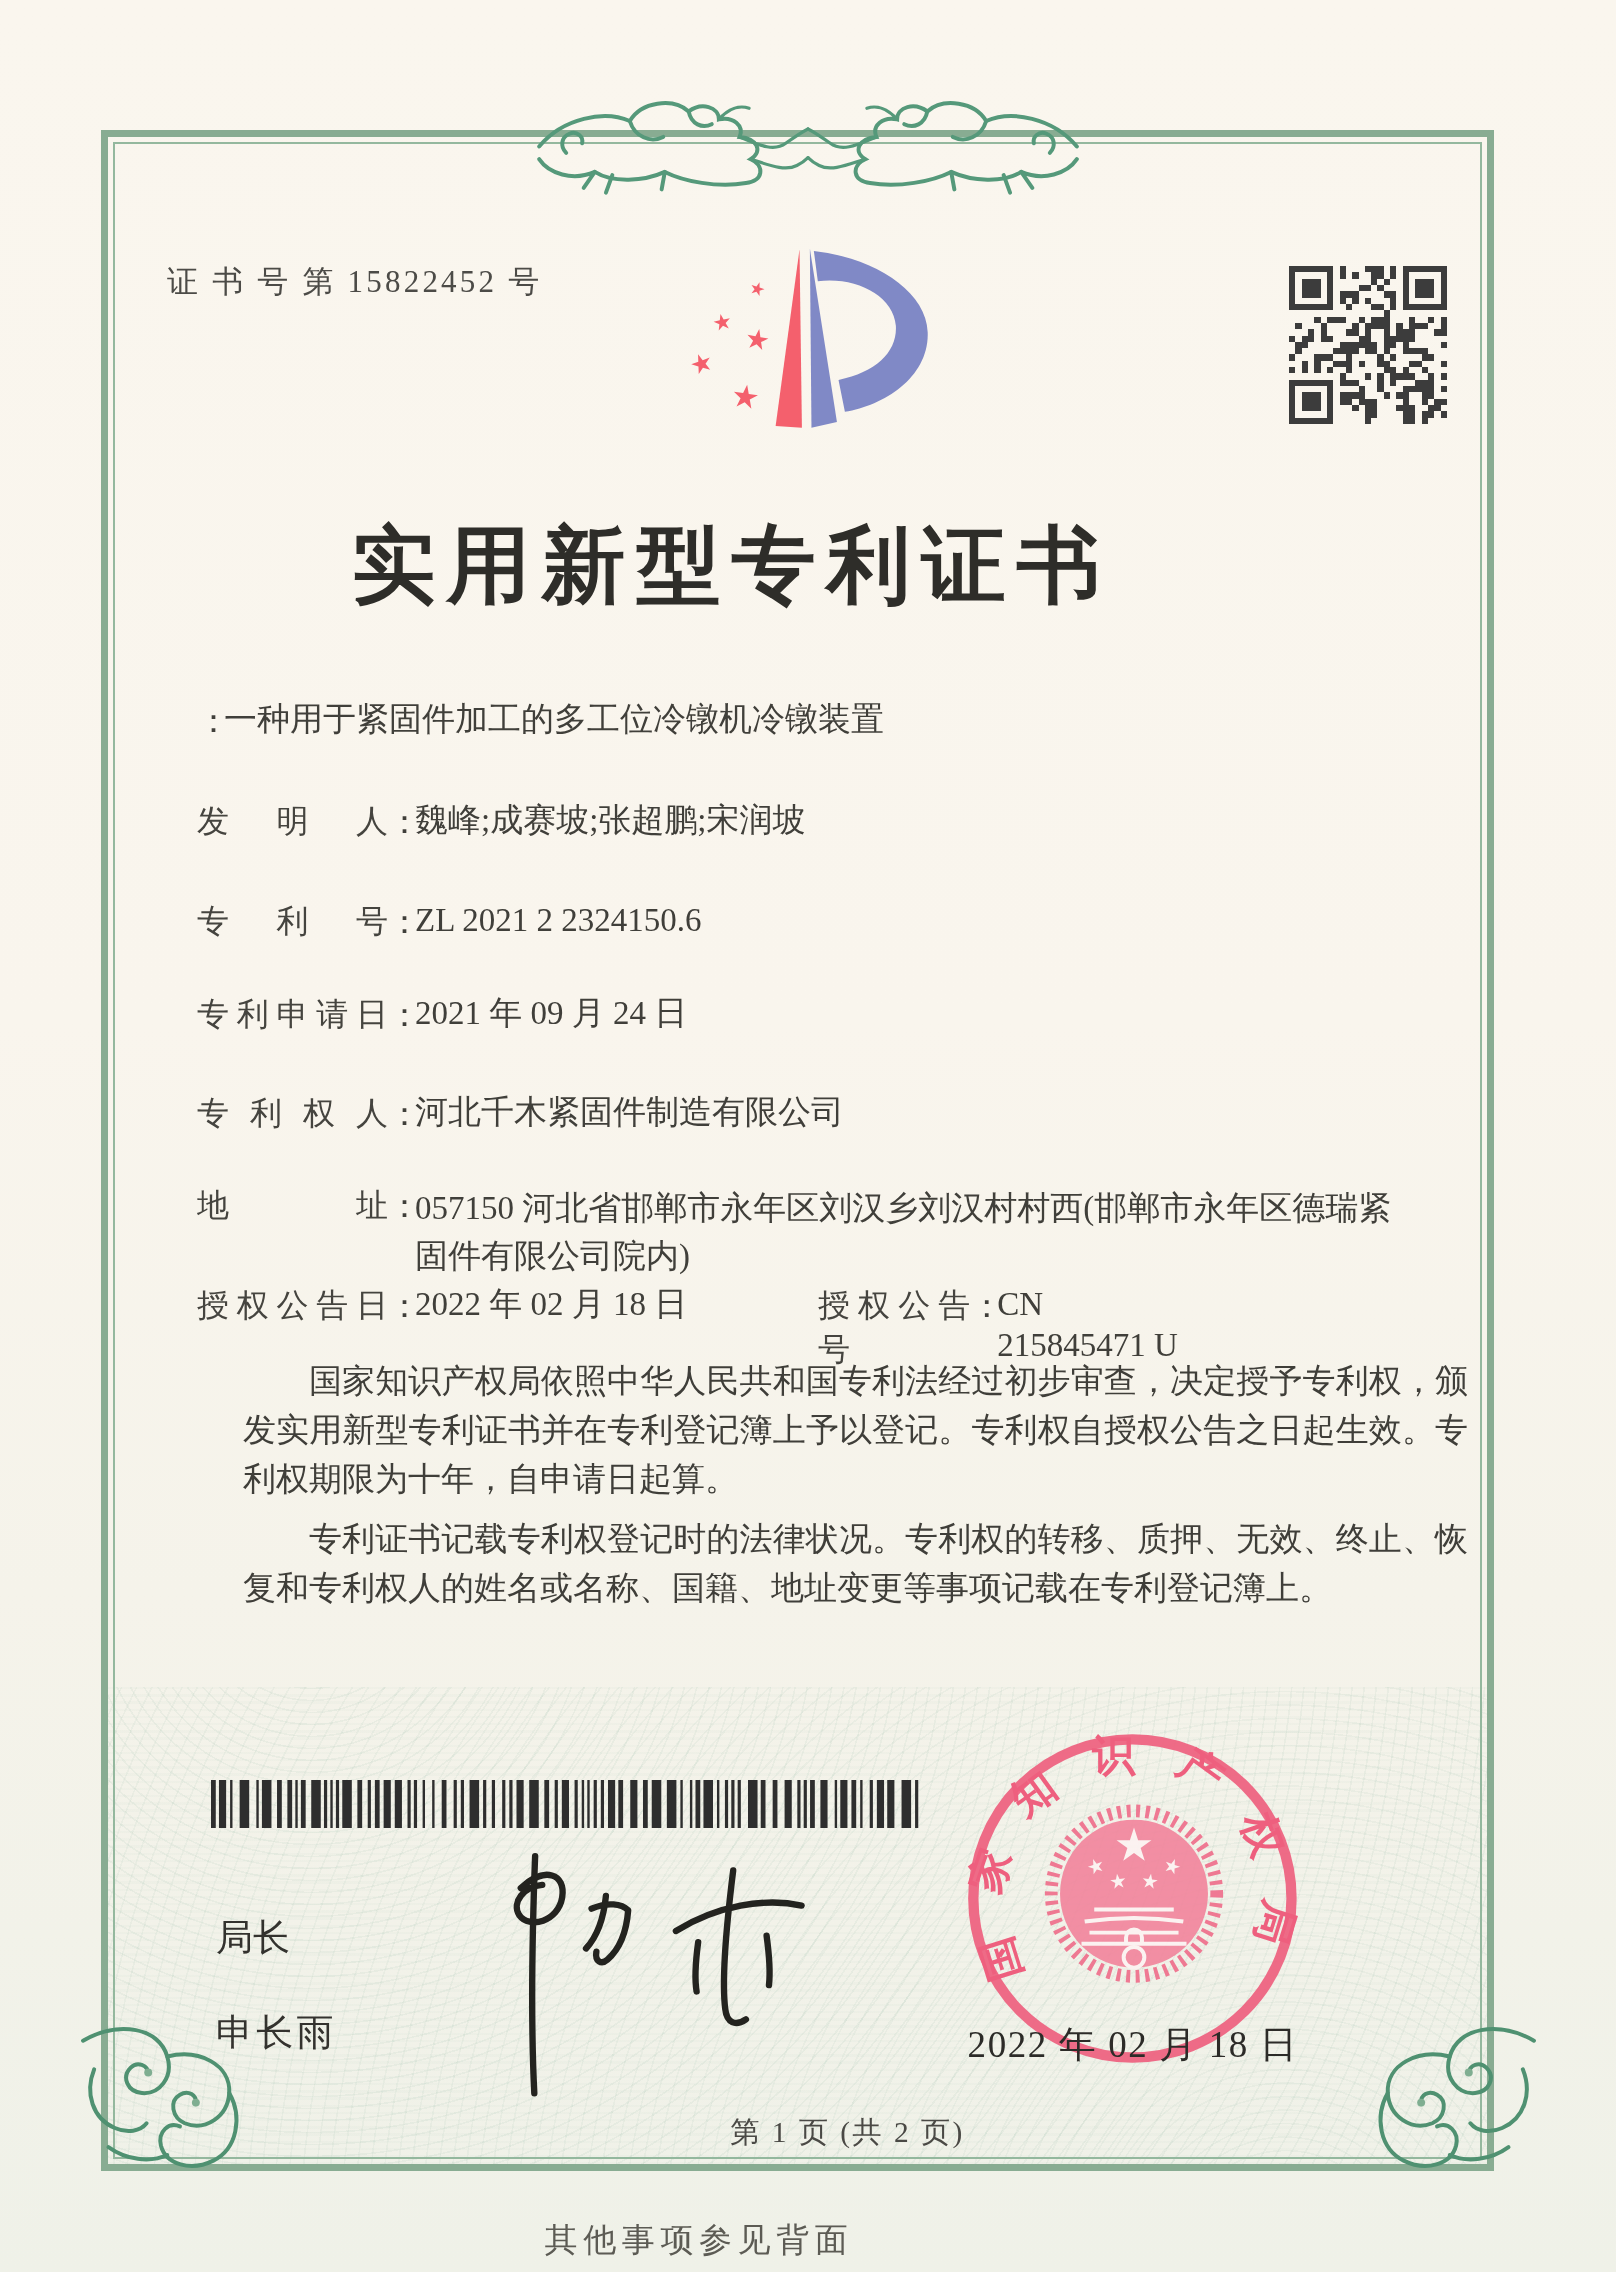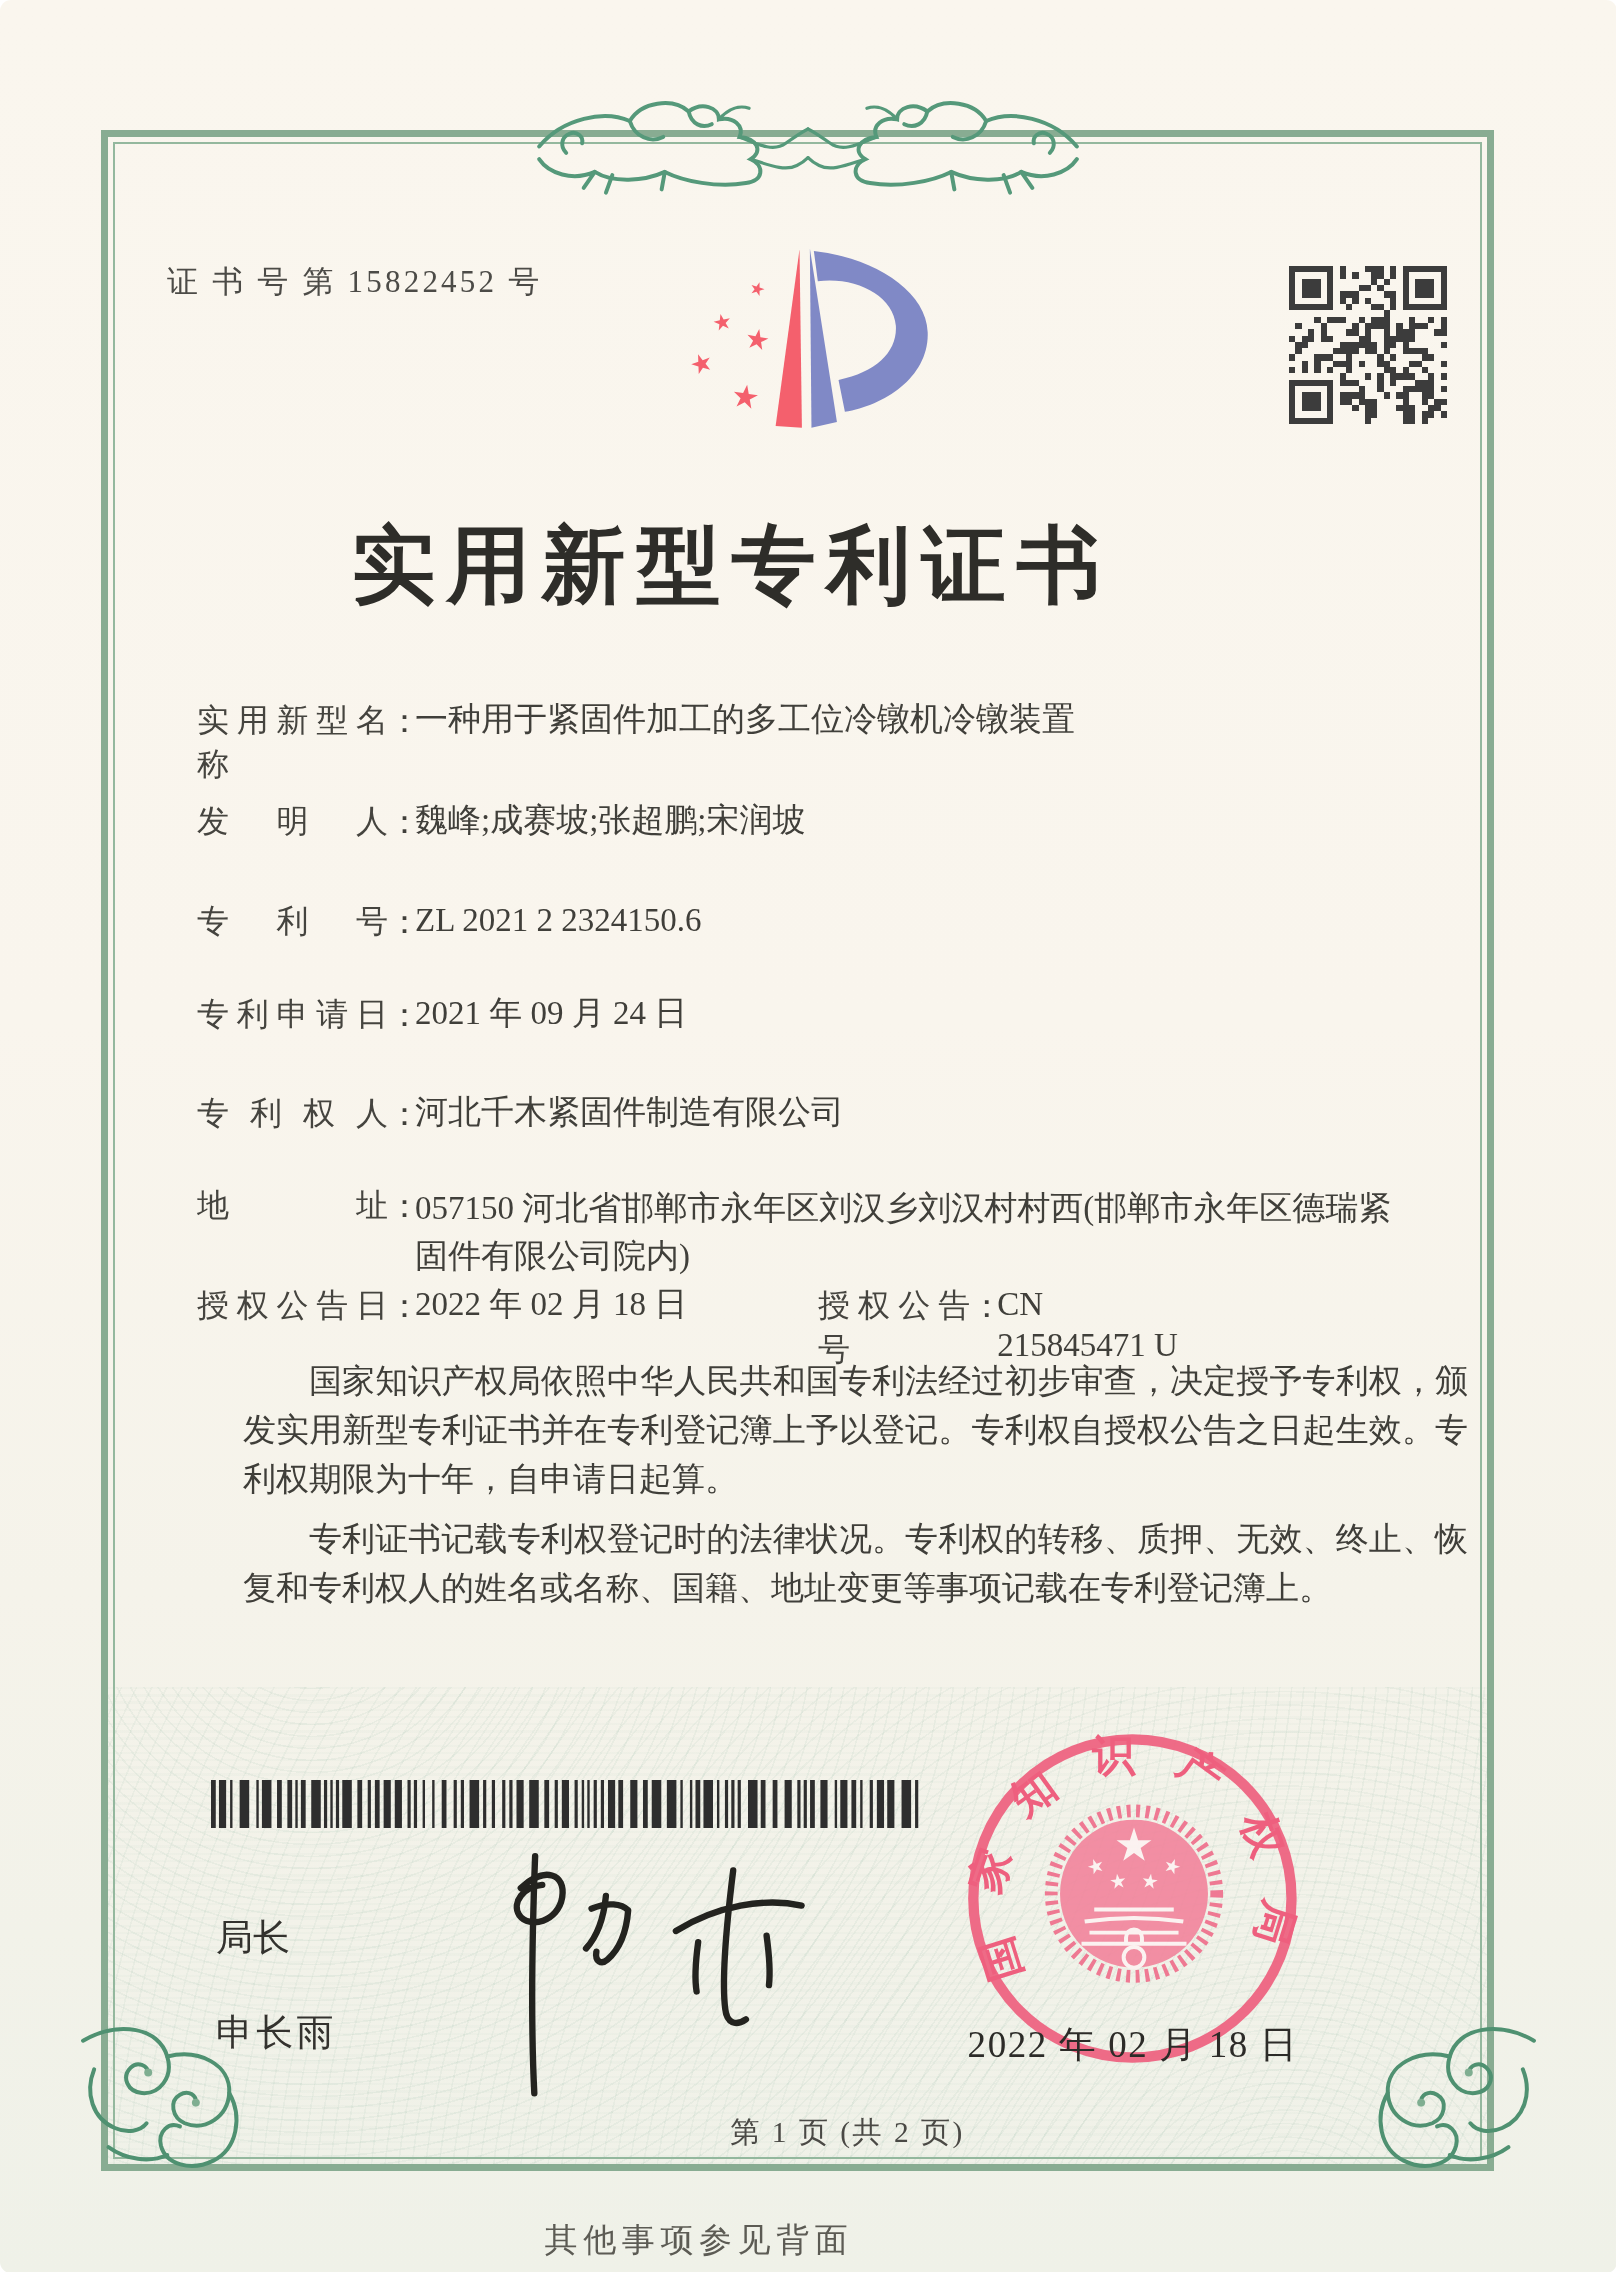--- a/index.html
+++ b/index.html
@@ -1,18 +1,18 @@
 <!DOCTYPE html>
 <html style="font-size:12.7px"><head>
 <meta charset="utf-8">
 <style>
   html,body{margin:0;padding:0;}
   body{width:1617px;height:2273px;font-family:"Liberation Serif","DejaVu Serif",serif;}
   .page{position:absolute;left:0;top:0;width:1617px;height:2273px;overflow:hidden;
-        background:linear-gradient(180deg,#faf6ee 0%,#f9f5ed 45%,#f5f3ea 70%,#eff1e8 100%);border-radius:11px;}
+        background:linear-gradient(180deg,#faf6ee 0%,#f9f5ed 45%,#f5f3ea 70%,#eff1e8 100%);}
   
   .texture{position:absolute;left:103px;top:1687px;width:1391px;height:477px;pointer-events:none;
     background:
       repeating-radial-gradient(circle at 15% -20%, rgba(140,180,160,.10) 0 1.6px, transparent 1.6px 12px),
       repeating-radial-gradient(circle at 85% 120%, rgba(140,180,160,.09) 0 1.6px, transparent 1.6px 13.5px),
       repeating-linear-gradient(180deg, rgba(150,190,170,.05) 0 2.4px, transparent 2.4px 7.2px);}
   .frame{position:absolute;left:101px;top:130px;width:1393px;height:2041px;box-sizing:border-box;
          border:7.2px solid #88ac92;}
   .frame::after{content:"";position:absolute;left:4.8px;top:4.8px;right:4.8px;bottom:4.8px;border:2.4px solid #94b89e;}
   .certno{position:absolute;left:167px;top:261px;font-size:31px;letter-spacing:3.2px;color:#4c4b47;}
@@ -398,21 +398,20 @@
       <rect x="24" y="23" width="1" height="1" fill="#3c3c3c"></rect>
       <rect x="12" y="24" width="1" height="1" fill="#3c3c3c"></rect>
       <rect x="18" y="24" width="1" height="1" fill="#3c3c3c"></rect>
       <rect x="19" y="24" width="1" height="1" fill="#3c3c3c"></rect>
       <rect x="21" y="24" width="1" height="1" fill="#3c3c3c"></rect>
     </svg>
 
   <div class="title">实用新型专利证书</div>
 
   <div class="row single" style="top:699px">
-    <span class="flabel">实用新型名称</span>
       <span class="fcolon">：</span>
       <span class="fvalue">一种用于紧固件加工的多工位冷镦机冷镦装置</span>
   </div>
   <div class="row single" style="top:800px">
     <span class="flabel">发明人</span>
       <span class="fcolon">：</span>
       <span class="fvalue">魏峰;成赛坡;张超鹏;宋润坡</span>
   </div>
   <div class="row single" style="top:900px">
     <span class="flabel">专利号</span>

